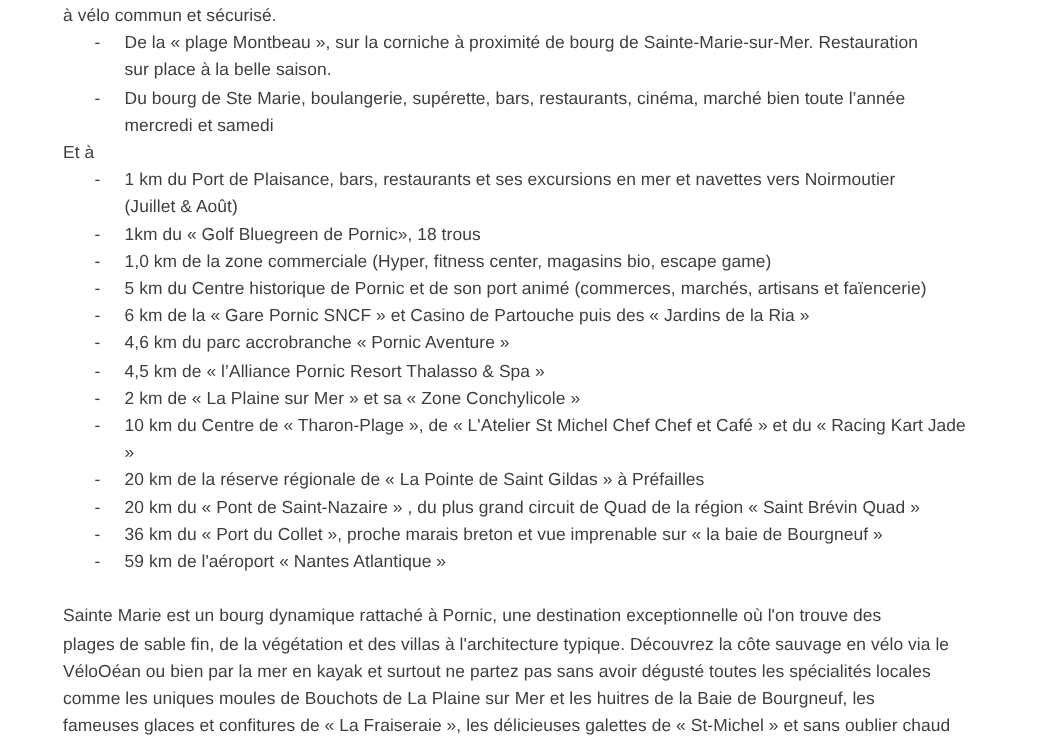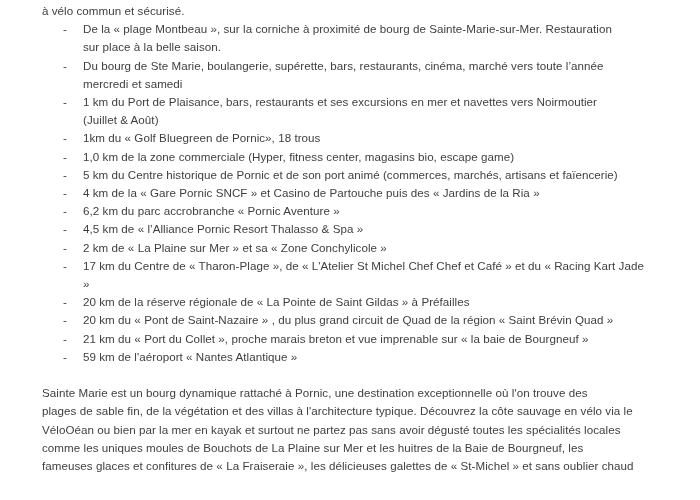--- a/index.html
+++ b/index.html
@@ -48,25 +48,26 @@
   <div class="para">à vélo commun et sécurisé.</div>
 
   <ul class="dash-list">
     <li>
       <span class="marker">-</span>
       <div class="li-text">De la « plage Montbeau », sur la corniche à proximité de bourg de Sainte-Marie-sur-Mer. Restauration
 sur place à la belle saison.</div>
     </li>
     <li>
       <span class="marker">-</span>
-      <div class="li-text">Du bourg de Ste Marie, boulangerie, supérette, bars, restaurants, cinéma, marché vers toute l’année
+      <div class="li-text">Du bourg de Ste Marie, boulangerie, supérette, bars, restaurants, cinéma, marché bien toute l’année
 mercredi et samedi</div>
     </li>
   </ul>
 
+  <div class="para">Et à</div>
 
   <ul class="dash-list">
     <li>
       <span class="marker">-</span>
       <div class="li-text">1 km du Port de Plaisance, bars, restaurants et ses excursions en mer et navettes vers Noirmoutier
 (Juillet &amp; Août)</div>
     </li>
     <li>
       <span class="marker">-</span>
       <div class="li-text">1km du « Golf Bluegreen de Pornic», 18 trous</div>
@@ -74,50 +75,50 @@
     <li>
       <span class="marker">-</span>
       <div class="li-text">1,0 km de la zone commerciale (Hyper, fitness center, magasins bio, escape game)</div>
     </li>
     <li>
       <span class="marker">-</span>
       <div class="li-text"> 5 km du Centre historique de Pornic et de son port animé (commerces, marchés, artisans et faïencerie)</div>
     </li>
     <li>
       <span class="marker">-</span>
-      <div class="li-text">4 km de la « Gare Pornic SNCF » et Casino de Partouche puis des « Jardins de la Ria »</div>
+      <div class="li-text">6 km de la « Gare Pornic SNCF » et Casino de Partouche puis des « Jardins de la Ria »</div>
     </li>
     <li>
       <span class="marker">-</span>
-      <div class="li-text">6,2 km du parc accrobranche « Pornic Aventure »</div>
+      <div class="li-text">4,6 km du parc accrobranche « Pornic Aventure »</div>
     </li>
     <li>
       <span class="marker">-</span>
       <div class="li-text">4,5 km de « l’Alliance Pornic Resort Thalasso &amp; Spa »</div>
     </li>
     <li>
       <span class="marker">-</span>
       <div class="li-text">2 km de « La Plaine sur Mer » et sa « Zone Conchylicole »</div>
     </li>
     <li>
       <span class="marker">-</span>
-      <div class="li-text">17 km du Centre de « Tharon-Plage », de « L'Atelier St Michel Chef Chef et Café » et du « Racing Kart Jade
+      <div class="li-text">10 km du Centre de « Tharon-Plage », de « L'Atelier St Michel Chef Chef et Café » et du « Racing Kart Jade
 »</div>
     </li>
     <li>
       <span class="marker">-</span>
       <div class="li-text">20 km de la réserve régionale de « La Pointe de Saint Gildas » à Préfailles</div>
     </li>
     <li>
       <span class="marker">-</span>
       <div class="li-text">20 km du « Pont de Saint-Nazaire » , du plus grand circuit de Quad de la région « Saint Brévin Quad »</div>
     </li>
     <li>
       <span class="marker">-</span>
-      <div class="li-text">21 km du « Port du Collet », proche marais breton et vue imprenable sur « la baie de Bourgneuf »</div>
+      <div class="li-text">36 km du « Port du Collet », proche marais breton et vue imprenable sur « la baie de Bourgneuf »</div>
     </li>
     <li>
       <span class="marker">-</span>
       <div class="li-text">59 km de l'aéroport « Nantes Atlantique »</div>
     </li>
   </ul>
 
   <div class="para closing">Sainte Marie est un bourg dynamique rattaché à Pornic, une destination exceptionnelle où l'on trouve des
 plages de sable fin, de la végétation et des villas à l'architecture typique. Découvrez la côte sauvage en vélo via le
 VéloOéan ou bien par la mer en kayak et surtout ne partez pas sans avoir dégusté toutes les spécialités locales

